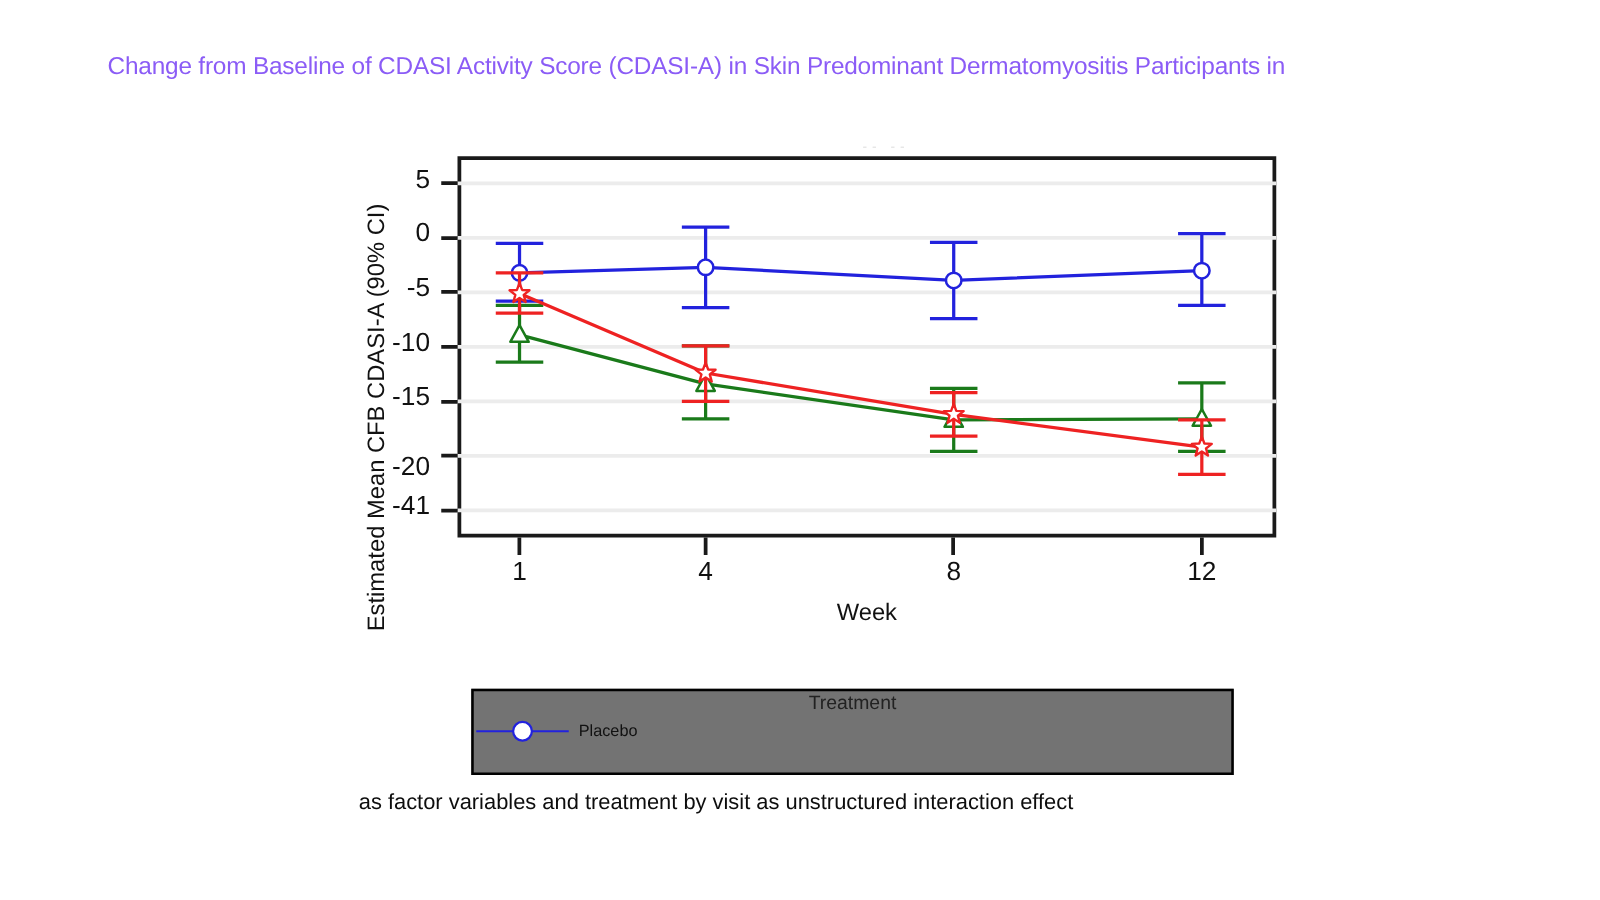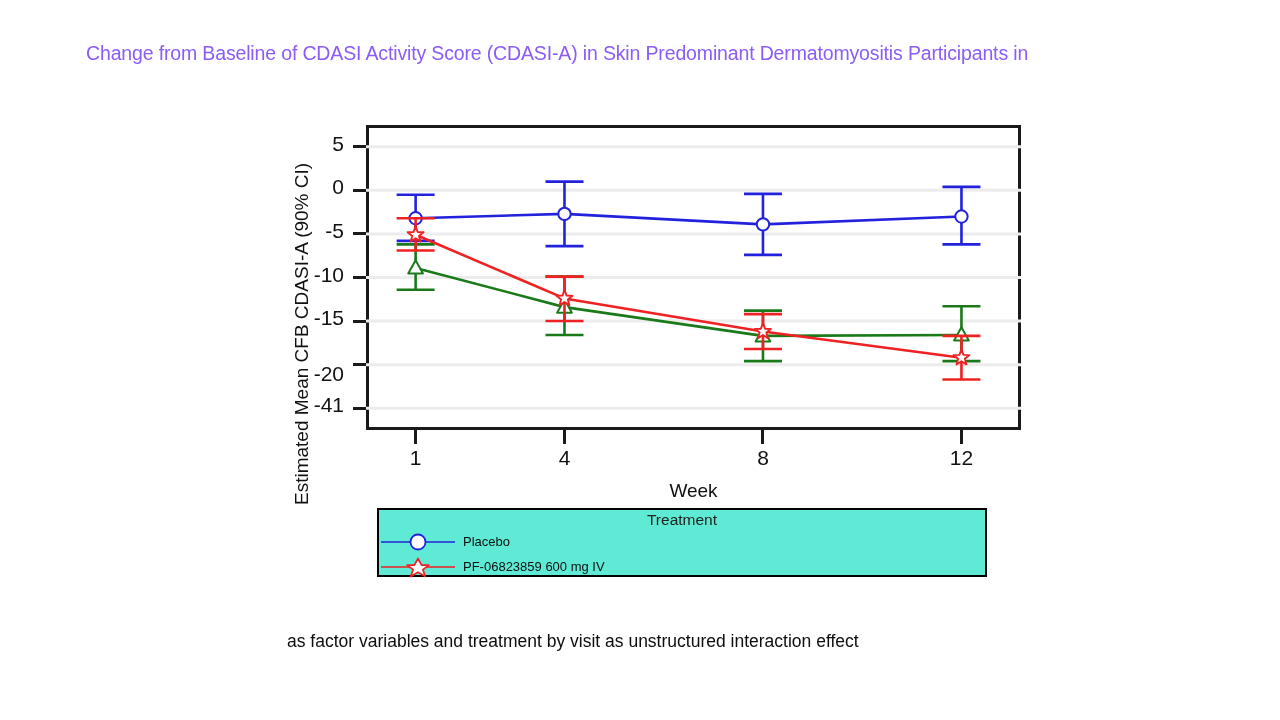--- a/index.html
+++ b/index.html
@@ -103,26 +103,26 @@
   }
   .ytick-mark, .xtick-mark {
     position: absolute;
     background: #1a1a1a;
   }
 
   
   #legend-box {
     position: absolute;
     left: 377px;
-    top: 508px;
+    top: 551px;
     width: 610px;
     height: 69px;
     border: 2px solid #000;
     box-sizing: border-box;
-    background: #5eead4;
+    background: #737373;
   }
   #legend-title {
     text-align: center;
     font-size: 15.5px;
     color: #222;
     margin-top: 1px;
     font-family: "Liberation Sans", sans-serif;
   }
   .legend-row {
     display: flex;
@@ -313,28 +313,17 @@
     <div class="legend-entry" style="width:305px">
       <div class="legend-swatch">
         <svg viewBox="0 0 78 22" width="78" height="22">
           <line x1="2" y1="11" x2="76" y2="11" stroke="#2222DD" stroke-width="1.6"></line>
           <circle cx="39" cy="11" r="7.5" fill="#ffffff" stroke="#2222DD" stroke-width="1.8"></circle>
         </svg>
       </div>
       <div class="legend-label">Placebo</div>
     </div>
   </div>
-  <div class="legend-row">
-    <div class="legend-entry" style="width:305px">
-      <div class="legend-swatch">
-        <svg viewBox="0 0 78 22" width="78" height="22">
-          <line x1="2" y1="11" x2="76" y2="11" stroke="#EE2222" stroke-width="1.6"></line>
-          <polygon points="39,2.5 42.6,9.1 49.9,9.1 43.9,13.6 46.3,20.5 39,16.3 31.7,20.5 34.1,13.6 28.1,9.1 35.4,9.1" fill="#ffffff" stroke="#EE2222" stroke-width="1.7" stroke-linejoin="round"></polygon>
-        </svg>
-      </div>
-      <div class="legend-label">PF-06823859 600 mg IV</div>
-    </div>
-  </div>
 </div>
 
 <div id="footnote">
   <div>as factor variables and treatment by visit as unstructured interaction effect</div>
 </div>
 
 </body></html>

